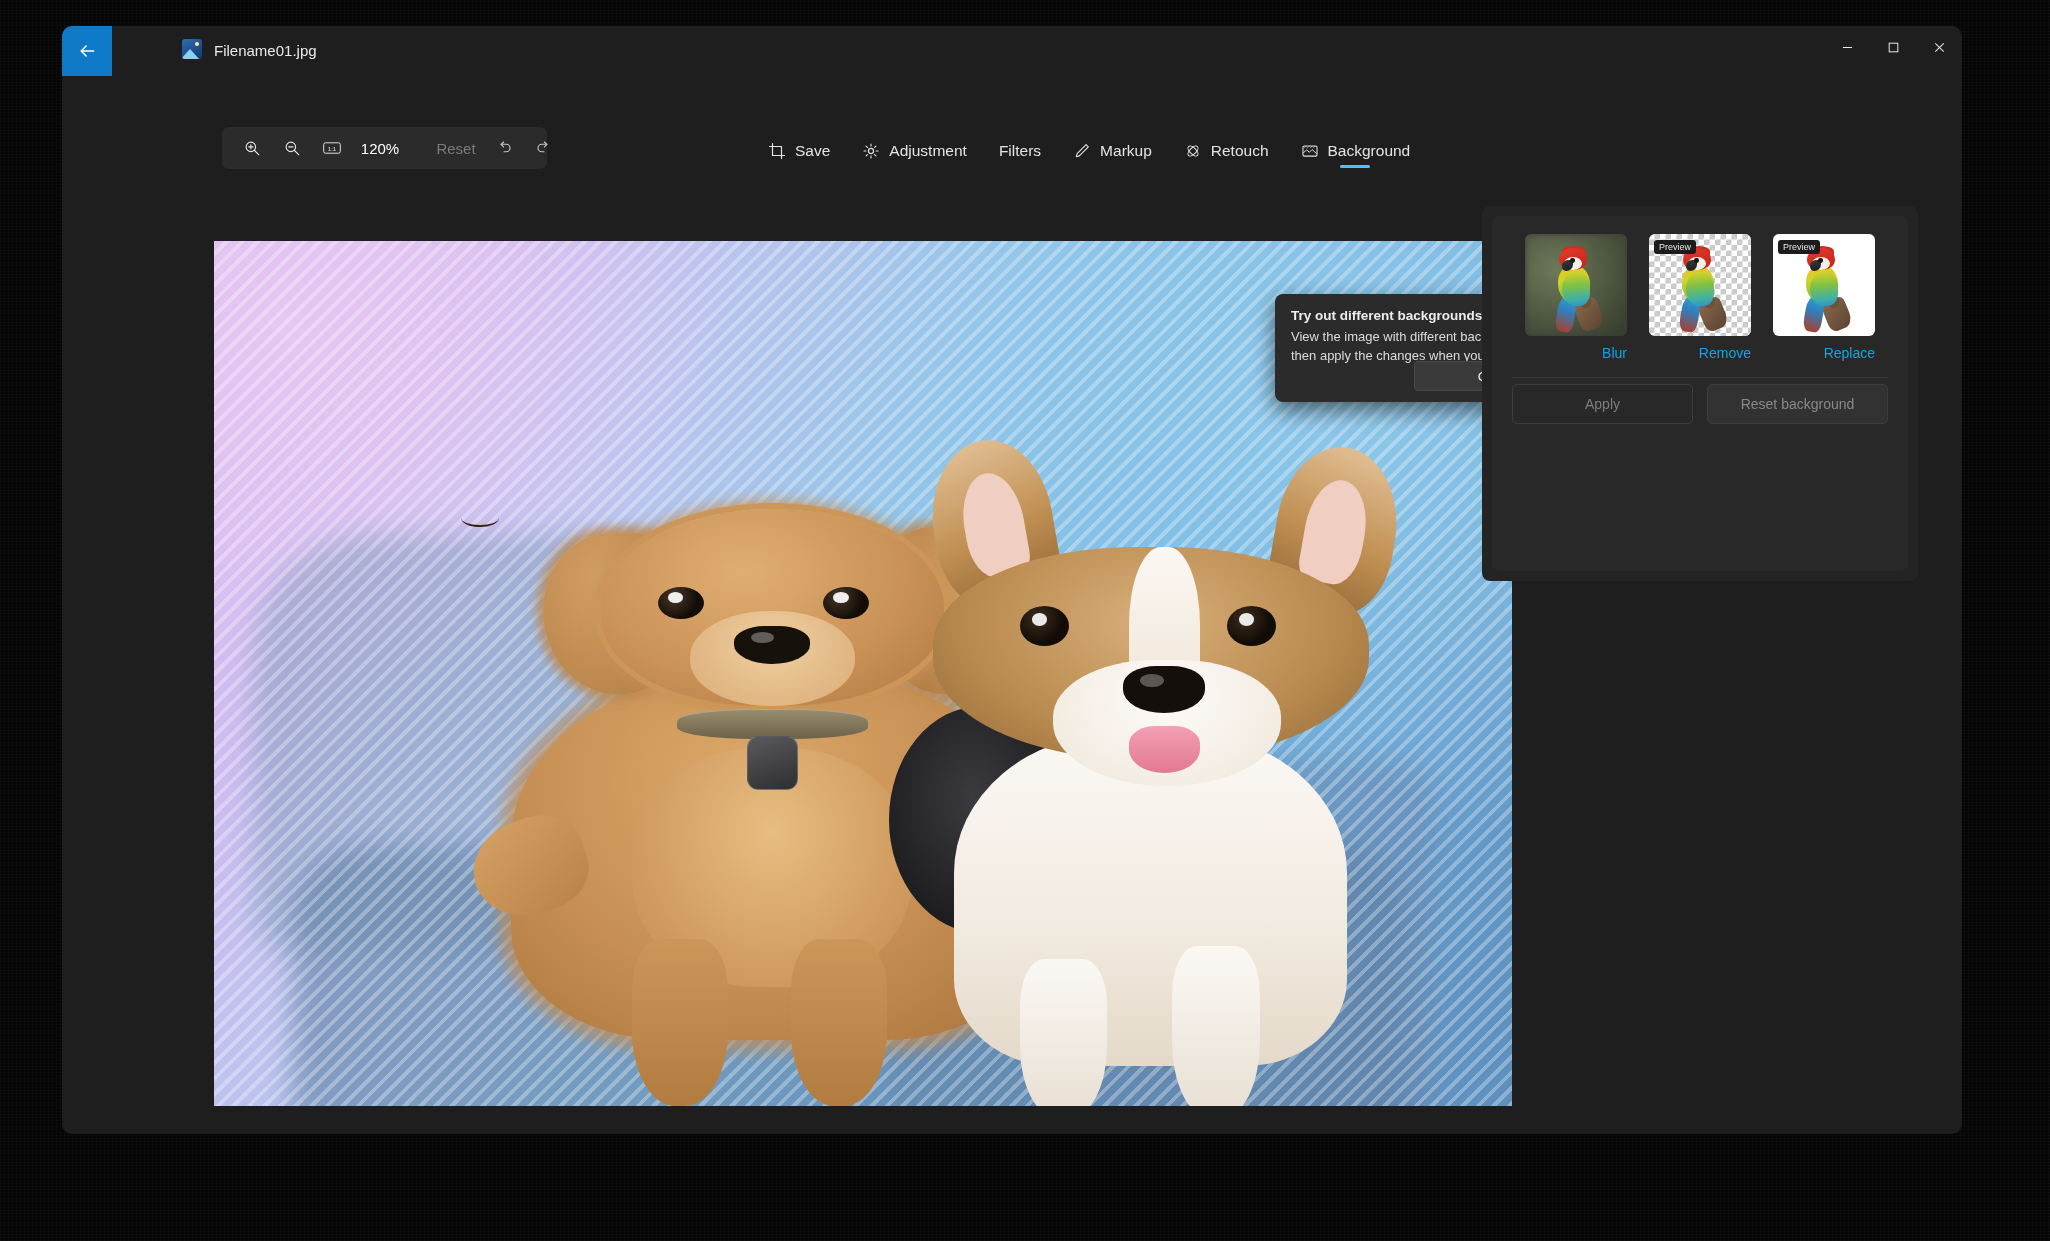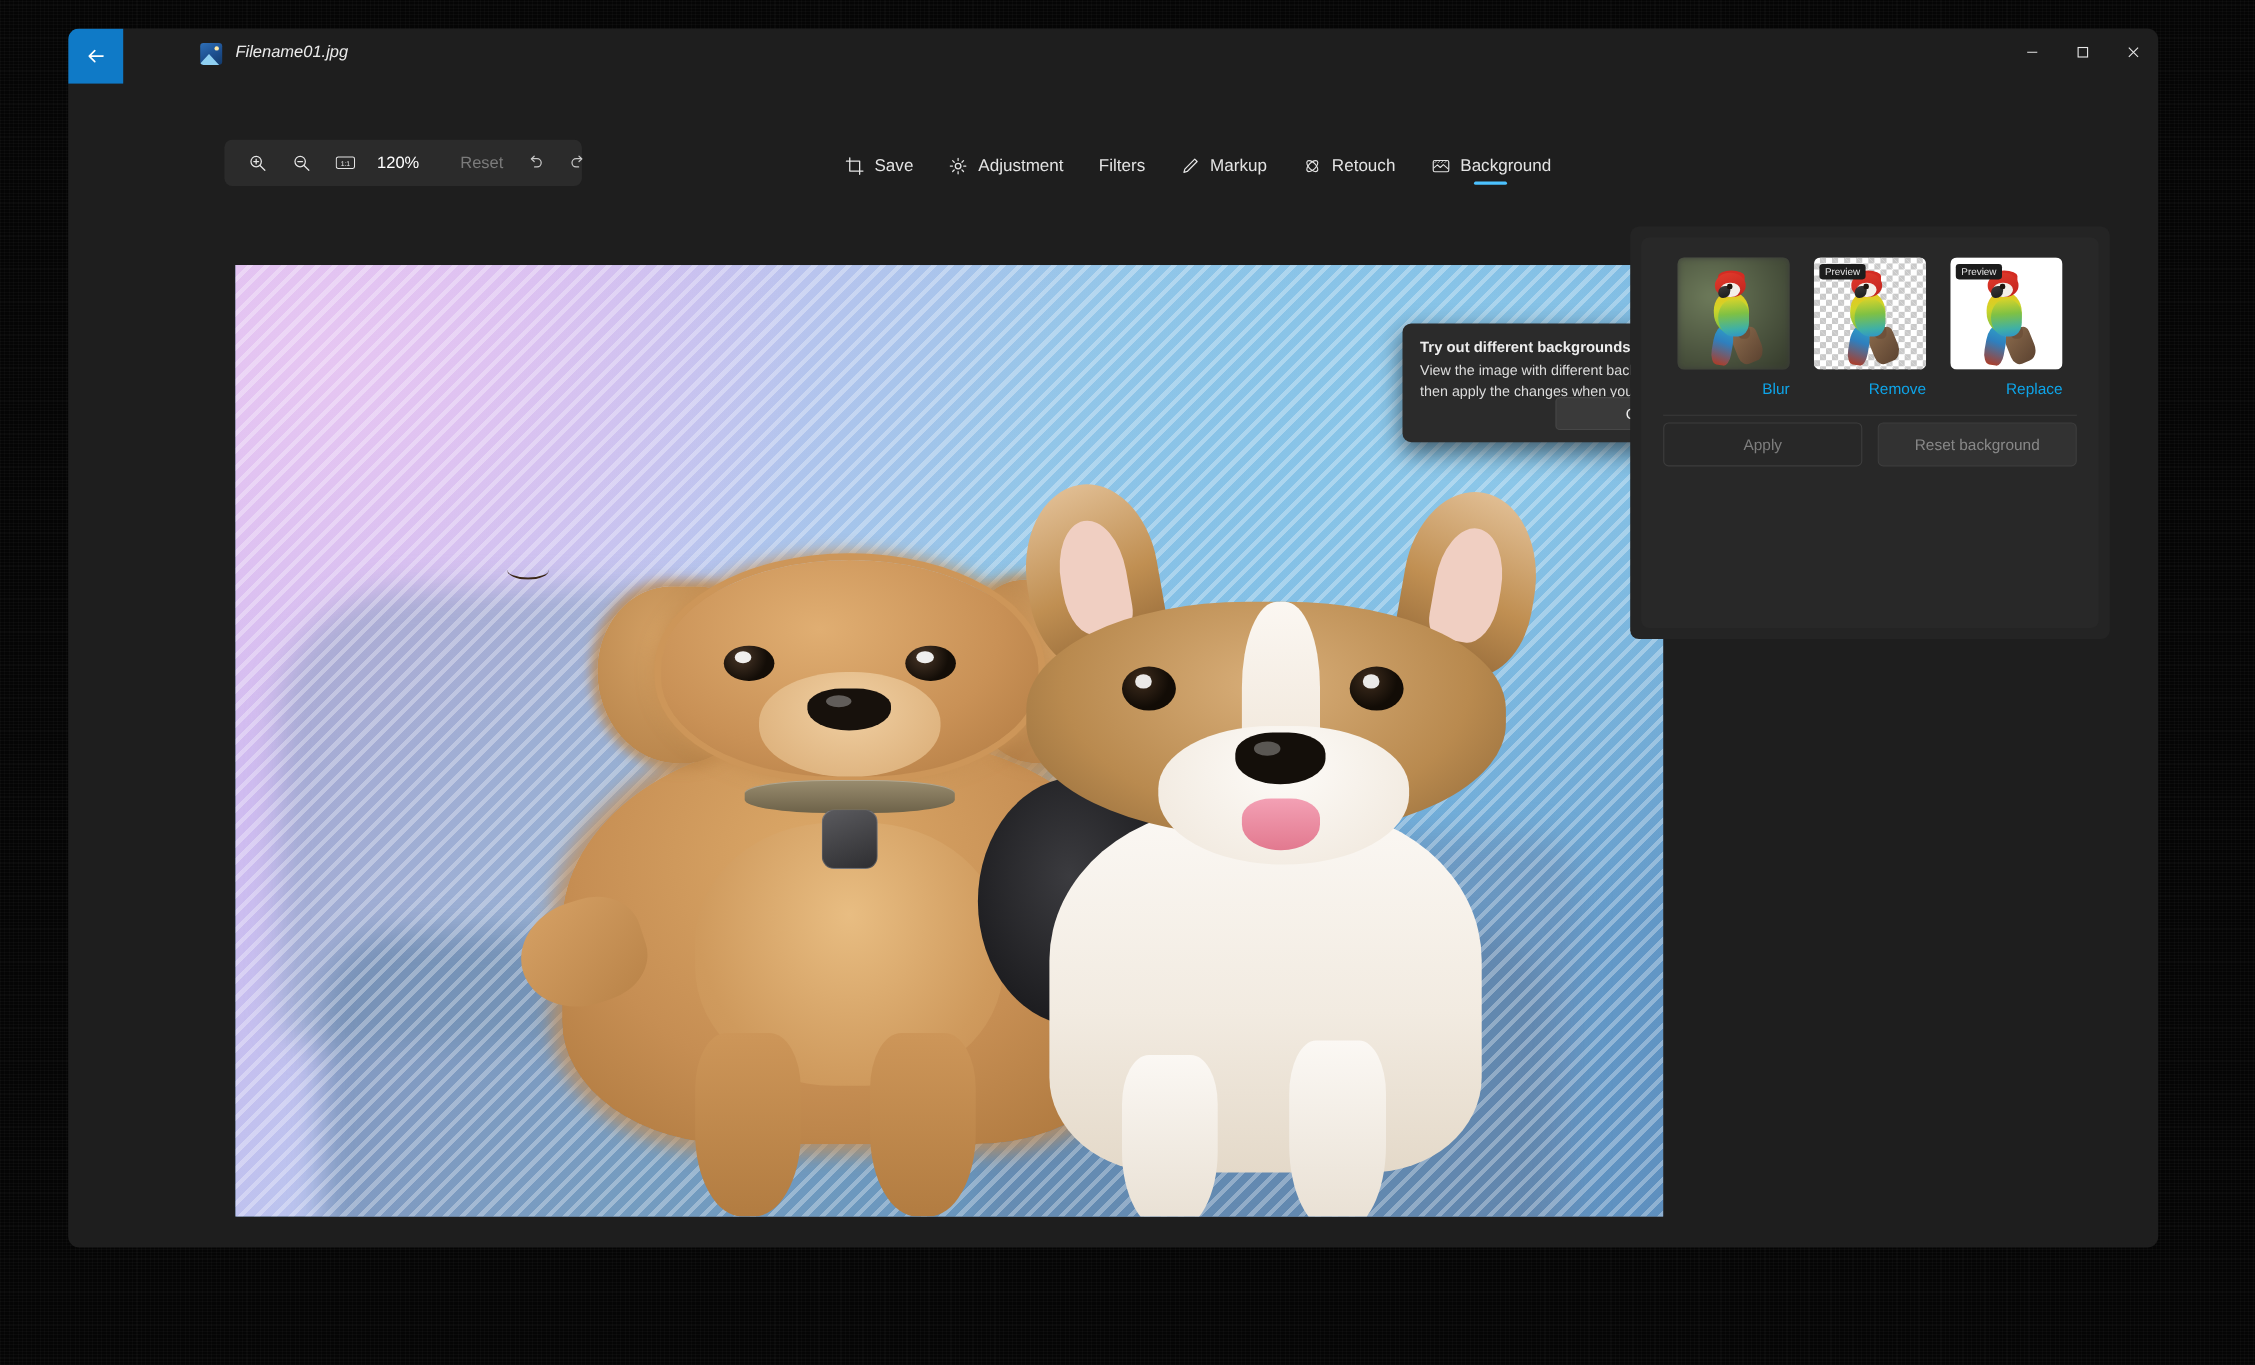--- a/index.html
+++ b/index.html
@@ -40,21 +40,21 @@
   #back-button {
     position: absolute; left: 0; top: 0;
     width: 50px; height: 50px;
     background: #0f7ac7;
     display: flex; align-items: center; justify-content: center;
     cursor: pointer;
   }
   #back-button svg { width: 20px; height: 20px; }
   #title-group {
     position: absolute; left: 120px; top: 13px;
-    display: flex; align-items: flex-start; gap: 12px; font-style: italic;
+    display: flex; align-items: flex-end; gap: 12px;
   }
   #file-thumb {
     width: 20px; height: 20px; border-radius: 3px;
     background: linear-gradient(150deg,#2e6fb7 0%, #1d4f8f 55%, #123a6b 100%);
     position: relative; overflow: hidden;
   }
   #file-thumb::after {
     content: ""; position: absolute; right: 3px; top: 2.5px;
     width: 4px; height: 4px; border-radius: 50%; background: #ffe9a8;
   }
@@ -73,21 +73,21 @@
     width: 46px; height: 42px;
     display: flex; align-items: center; justify-content: center;
     cursor: pointer;
   }
   .wc svg { width: 11px; height: 11px; }
 
   
   #toolbar { position: absolute; left: 0; top: 86px; right: 0; height: 60px; }
 
   #zoom-cluster {
-    position: absolute; left: 142px; top: 15px;
+    position: absolute; left: 160px; top: 15px;
     height: 42px; width: 325px;
     background: #2b2b2b; border-radius: 7px;
     display: flex; align-items: center; padding: 0 10px;
   }
   .zb {
     height: 34px; min-width: 40px; border-radius: 5px;
     display: flex; align-items: center; justify-content: center;
     color: #e6e6e6; cursor: pointer; background: none; border: none;
     font-family: inherit; font-size: 15px;
   }

